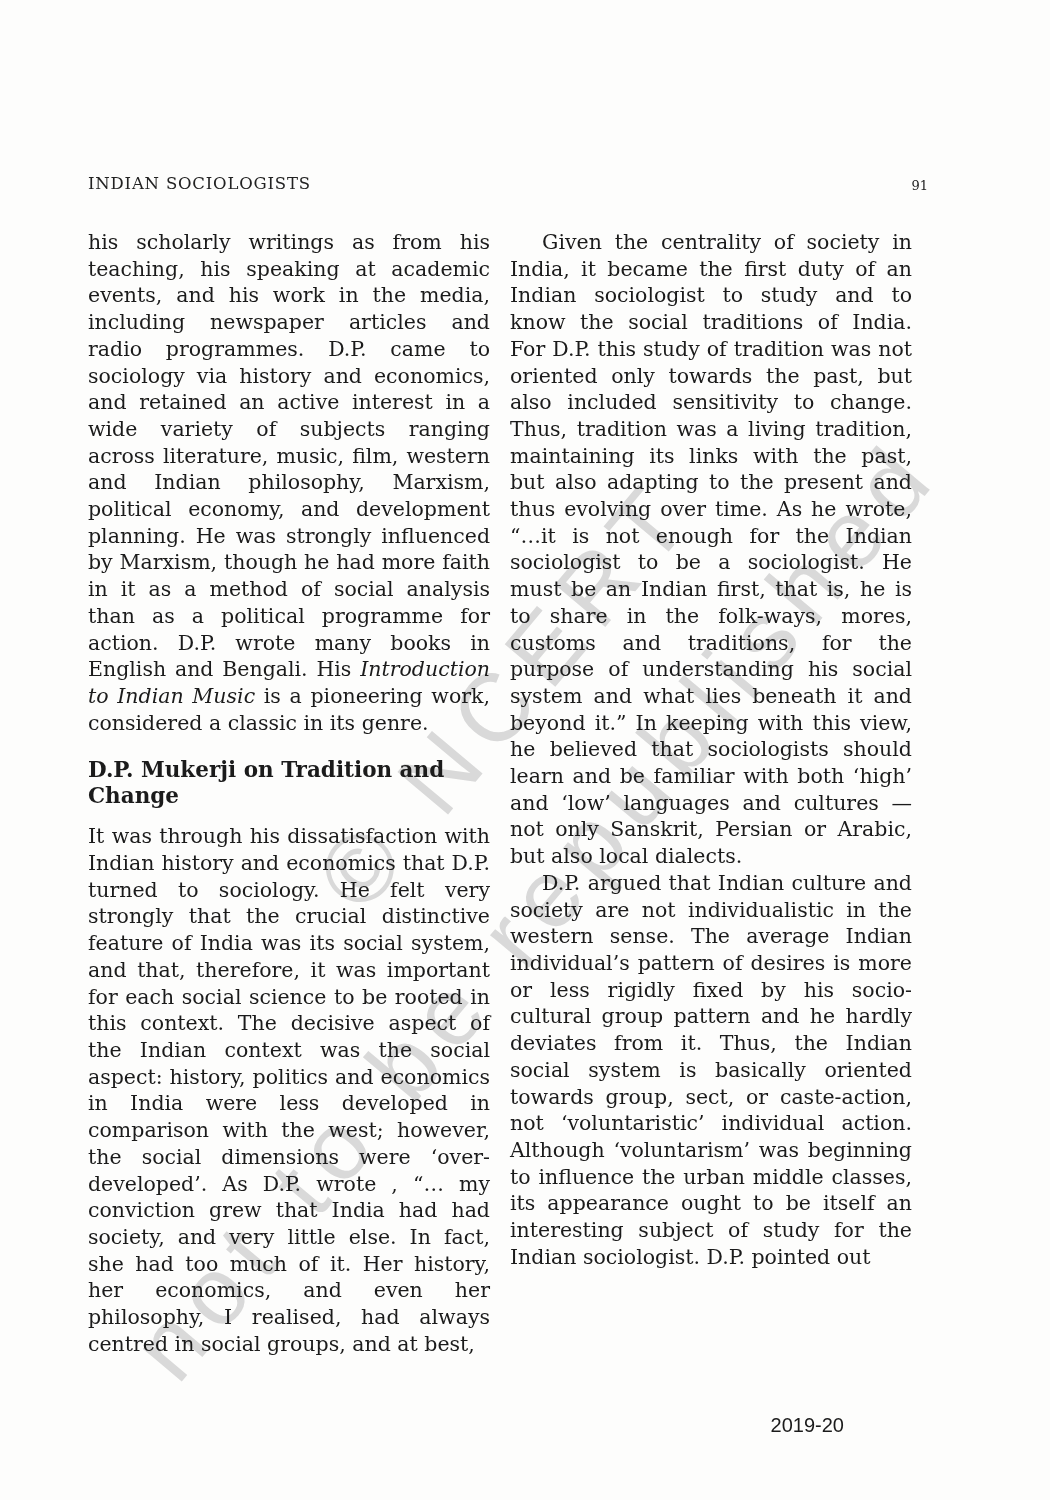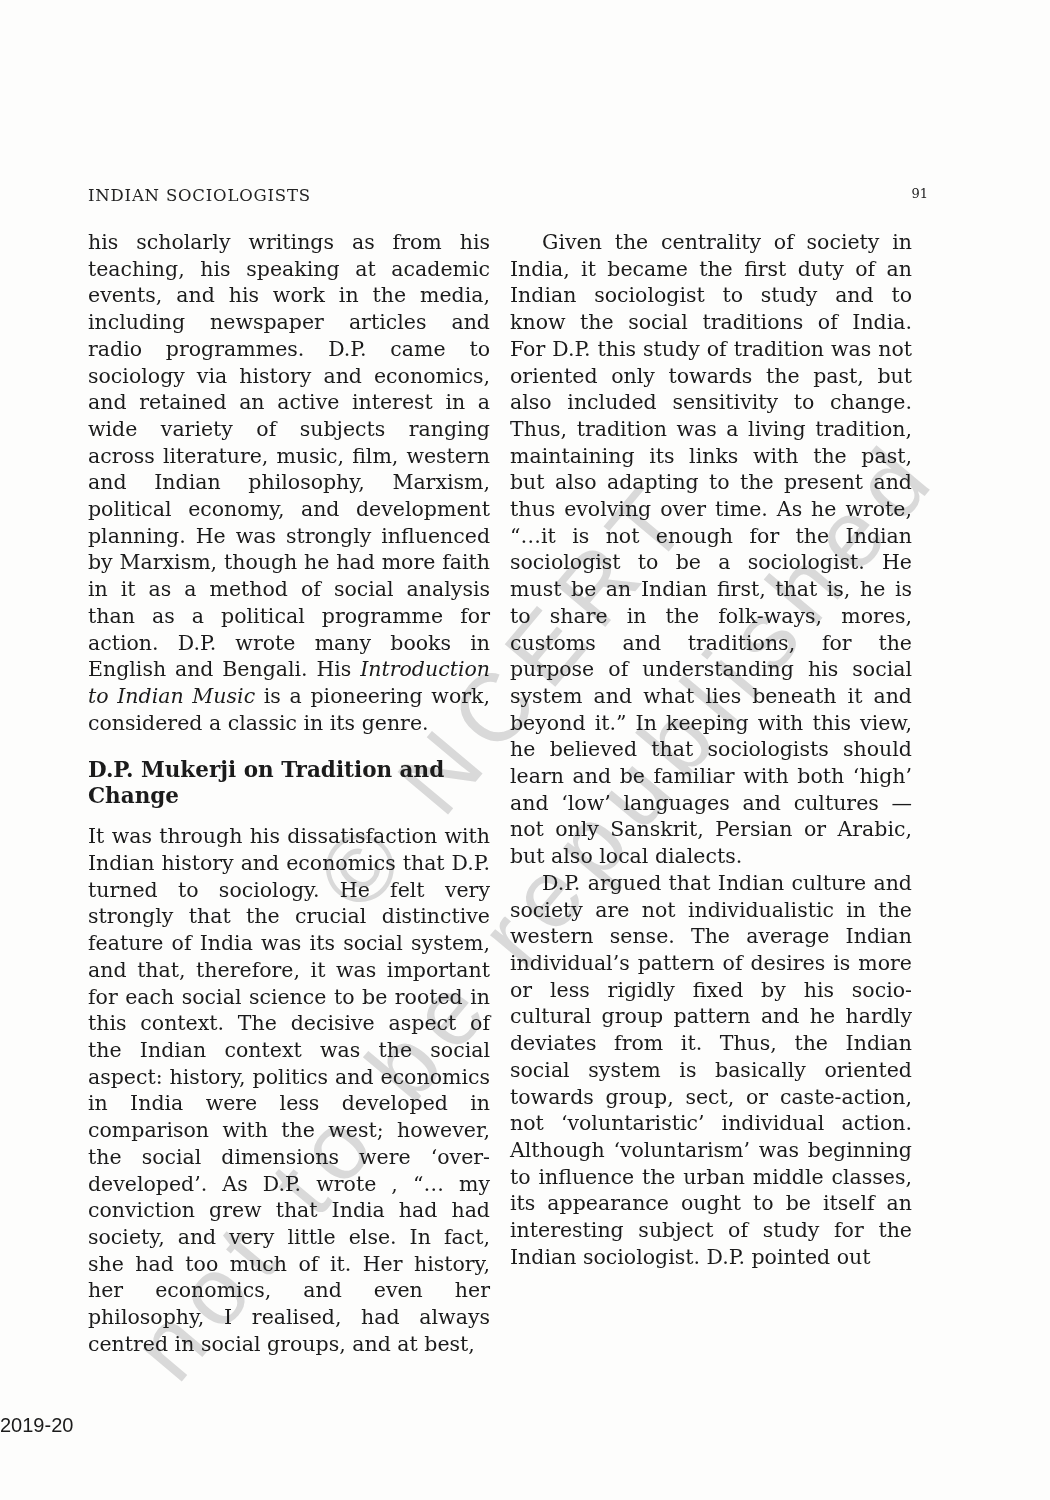--- a/index.html
+++ b/index.html
@@ -23,22 +23,22 @@
     transform: rotate(-50deg);
     transform-origin: 0 0;
     letter-spacing: 14px;
     font-size: 96px;
   }
   .wm-line1 { left: 295px; top: 860px; }
   .wm-line2 { left: 110px; top: 1330px; }
 
   
   .page-header {
-    position: absolute; left: 88px; top: 186px; width: 840px;
-    display: flex; justify-content: space-between; align-items: flex-start;
+    position: absolute; left: 88px; top: 174px; width: 840px;
+    display: flex; justify-content: space-between; align-items: flex-end;
     z-index: 2;
   }
   .header-title {
     font-size: 16.5px;
     letter-spacing: 0.8px;
     color: #222;
   }
   .page-number { font-size: 13px; color: #222; }
 
   
@@ -60,21 +60,21 @@
   .col-heading {
     margin: 21px 0 14px 0;
     font-size: 21.5px;
     font-weight: bold;
     line-height: 26px;
   }
 
   
   .page-footer {
     position: absolute; left: 0; top: 1414px; width: 844px;
-    text-align: left;
+    text-align: right;
     font-family: "Liberation Sans", sans-serif;
     font-size: 20px;
     color: #1b1b1b;
     z-index: 1;
   }
 </style>
 </head>
 <body>
 
 <div class="page">

